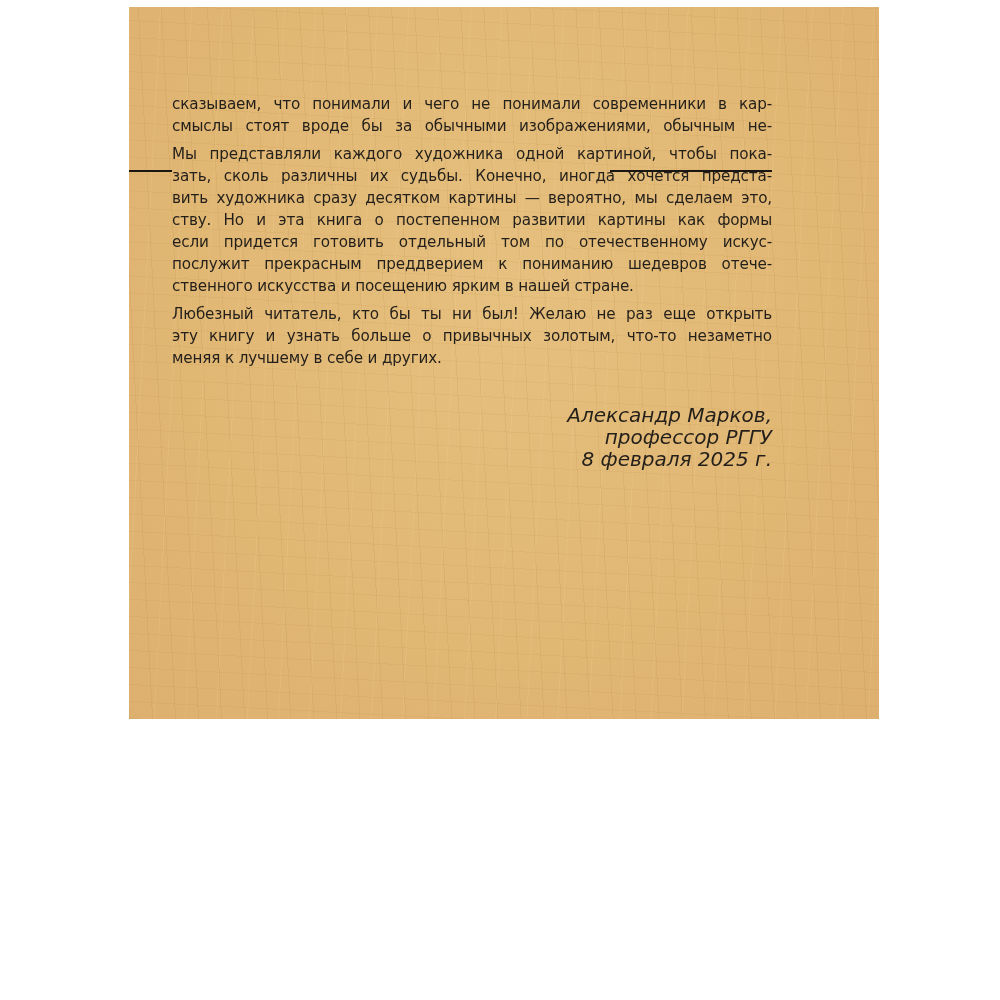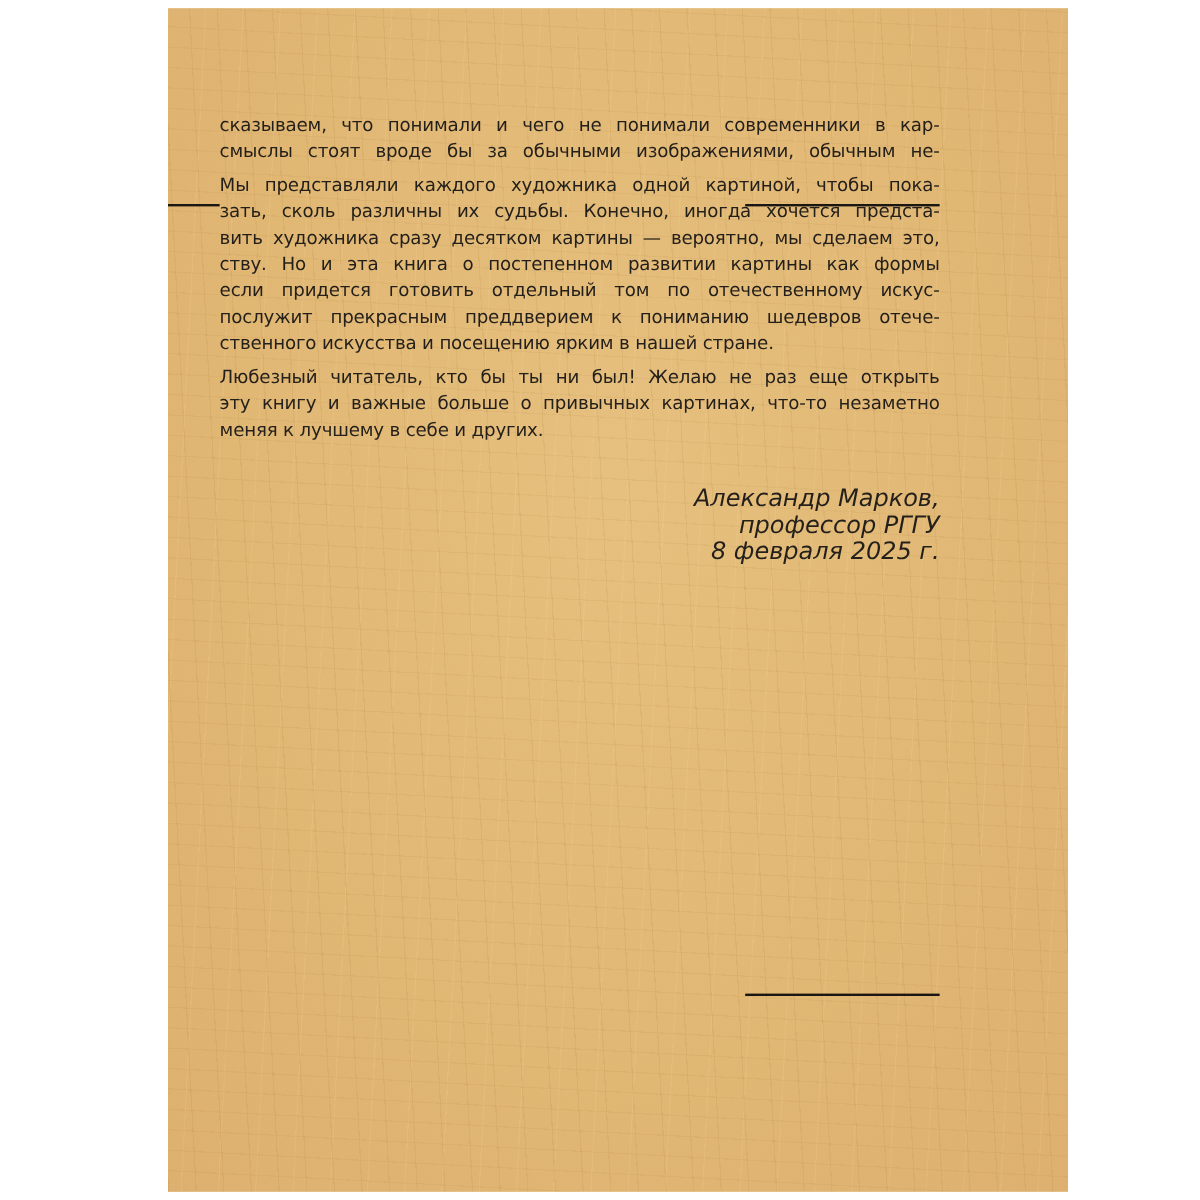--- a/index.html
+++ b/index.html
@@ -5,24 +5,24 @@
     html, body {
       margin: 0;
       padding: 0;
       background: #ffffff;
       width: 1000px;
       height: 1000px;
       overflow: hidden;
     }
     .page {
       position: absolute;
-      left: 140px;
+      left: 129px;
       top: 7px;
       width: 750px;
-      height: 986px;
+      height: 712px;
       background-color: #e2b977;
       background-image:
         repeating-linear-gradient(87deg, rgba(160,110,40,0.10) 0px, rgba(160,110,40,0.10) 1px, transparent 1px, transparent 23px),
         repeating-linear-gradient(3deg, rgba(160,110,40,0.08) 0px, rgba(160,110,40,0.08) 1px, transparent 1px, transparent 17px),
         repeating-linear-gradient(93deg, rgba(255,230,180,0.10) 0px, rgba(255,230,180,0.10) 1px, transparent 1px, transparent 31px),
         radial-gradient(ellipse at 50% 40%, #e6c07f 0%, #e1b774 60%, #ddb070 100%);
       overflow: hidden;
     }
     .text-block {
       position: absolute;
@@ -101,21 +101,21 @@
       <span class="line">Мы представляли каждого художника одной картиной, чтобы пока-</span>
       <span class="line">зать, сколь различны их судьбы. Конечно, иногда хочется предста-</span>
       <span class="line">вить художника сразу десятком картины — вероятно, мы сделаем это,</span>
       <span class="line">ству. Но и эта книга о постепенном развитии картины как формы</span>
       <span class="line">если придется готовить отдельный том по отечественному искус-</span>
       <span class="line">послужит прекрасным преддверием к пониманию шедевров отече-</span>
       <span class="line last">ственного искусства и посещению ярким в нашей стране.</span>
     </p>
     <p>
       <span class="line">Любезный читатель, кто бы ты ни был! Желаю не раз еще открыть</span>
-      <span class="line">эту книгу и важные больше о привычных картинах, что-то незаметно</span>
+      <span class="line">эту книгу и узнать больше о привычных золотым, что-то незаметно</span>
       <span class="line last">меняя к лучшему в себе и других.</span>
     </p>
   </div>
 
   <div class="signature">
     <div>Александр Марков,</div>
     <div>профессор РГГУ</div>
     <div>8 февраля 2025 г.</div>
   </div>
 

